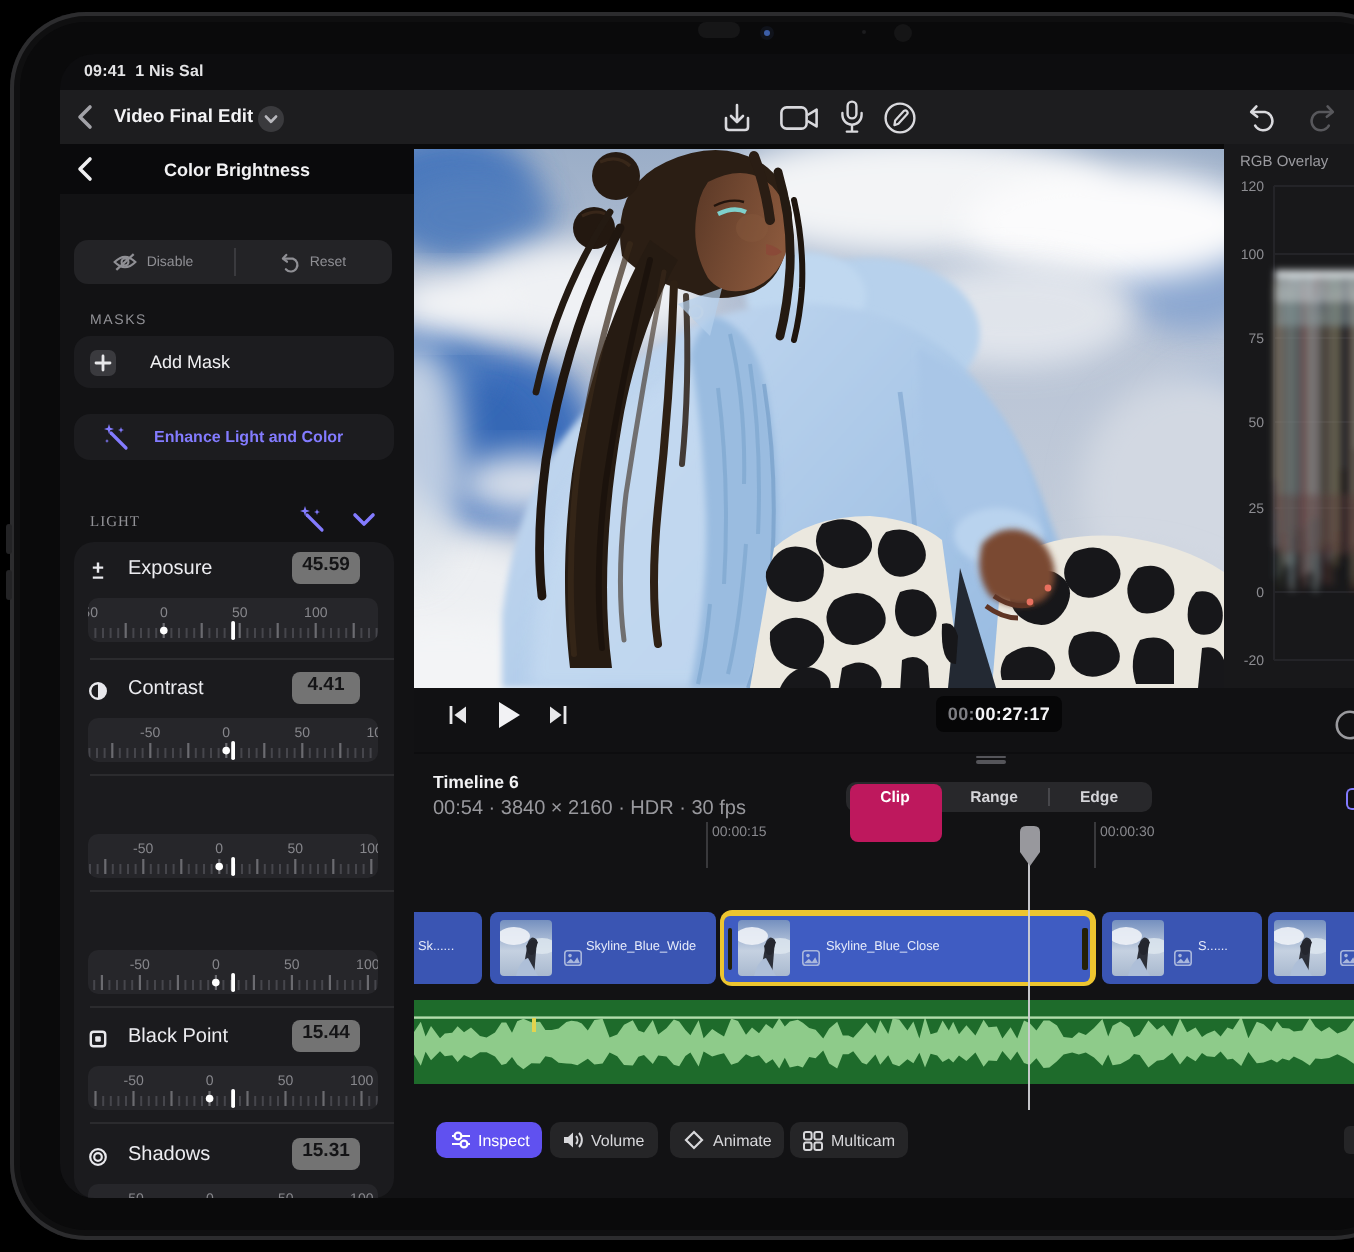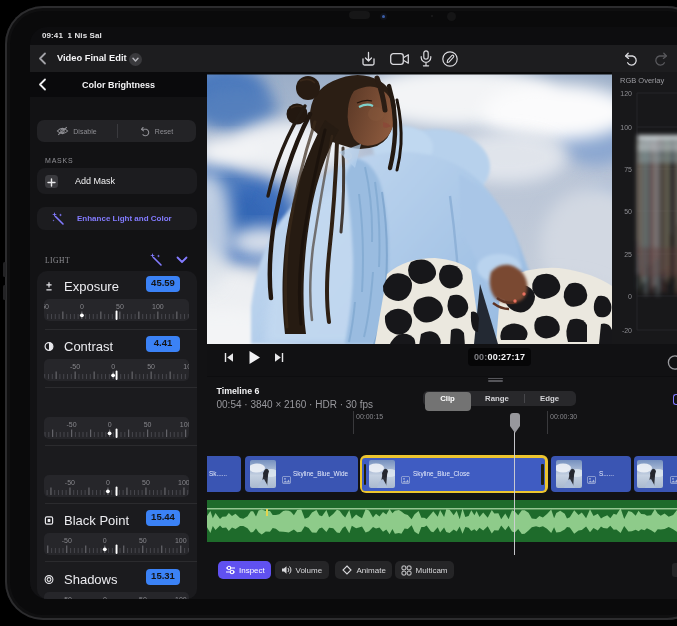--- a/index.html
+++ b/index.html
@@ -20,33 +20,33 @@
 #maskslabel { position:absolute; left:15px; top:85px; font-size:7px; color:#929297; letter-spacing:0.8px; }
 #addmask { position:absolute; left:7px; top:96px; width:160px; height:26px; background:#1c1c1f; border-radius:8px; }
 #addmask .plus { position:absolute; left:8px; top:6.5px; width:13px; height:13px; background:#3a3a3e; border-radius:3.5px; }
 #addmask .txt { position:absolute; left:38px; top:8px; font-size:9px; color:#f0f0f2; }
 #enhance { position:absolute; left:7px; top:135px; width:160px; height:23px; background:#1c1c1f; border-radius:8px; }
 #enhance .txt { position:absolute; left:40px; top:7px; font-size:8px; font-weight:700; color:#837bff; white-space:nowrap; }
 #lightrow { position:absolute; left:15px; top:184px; font-size:7.5px; color:#929297; letter-spacing:0.5px;font-family:Liberation Serif, serif; }
 #scard { position:absolute; left:7px; top:199px; width:160px; height:328px; background:#1b1b1e; border-radius:10px; }
 .srow { position:absolute; left:7px; width:160px; height:18px; }
 .sicon { position:absolute; left:7px; top:3px; }
-.slabel { position:absolute; left:27px; top:4px; font-size:13px; color:#ececf0; }
-.sval { position:absolute; right:17px; top:1px; width:34px; height:16px; background:#3b82f6; border-radius:4px; color:#141416; font-size:9.5px; font-weight:700; text-align:center; line-height:14px; }
+.slabel { position:absolute; left:27px; top:4px; font-size:10px; color:#ececf0; }
+.sval { position:absolute; right:17px; top:1px; width:34px; height:16px; background:#737373; border-radius:4px; color:#141416; font-size:9.5px; font-weight:700; text-align:center; line-height:14px; }
 .sruler { position:absolute; left:14px; width:145px; height:22px; background:#26262a; border-radius:5px; overflow:hidden; }
 .sep { position:absolute; left:15px; width:152px; height:1px; background:#2b2b2e; }
 #video { position:absolute; left:177px; top:45px; width:405px; height:272px; background:#0b0b0c; }
 #scope { position:absolute; left:582px; top:45px; width:98px; height:272px; background:#18181a; }
 #transport { position:absolute; left:177px; top:317px; width:503px; height:31.5px; background:#111113; }
 #tc { position:absolute; left:261px; top:4px; width:63px; height:18px; background:#060607; border-radius:4px; text-align:center; line-height:18px; font-size:9px; font-weight:700; color:#f4f4f6; letter-spacing:0.2px; }
 #timeline { position:absolute; left:177px; top:350px; width:503px; height:222px; background:#121214; }
 #tl-title { position:absolute; left:9.5px; top:9px; font-size:8.8px; font-weight:700; color:#f2f2f4; }
 #tl-sub { position:absolute; left:9.5px; top:21.5px; font-size:10px; color:#98989d; }
 #seg { position:absolute; left:216px; top:14px; width:153px; height:15px; background:#28282b; border-radius:5px; font-size:7.8px; font-weight:700; }
-#seg .on { position:absolute; left:1.5px; top:1px; width:46px; height:19px; background:#737373; border-radius:4px; color:#fff; text-align:center; line-height:13px; }
+#seg .on { position:absolute; left:1.5px; top:1px; width:46px; height:29px; background:#be185d; border-radius:4px; color:#fff; text-align:center; line-height:13px; }
 #seg .off { position:absolute; top:1px; height:13px; color:#d4d4d8; text-align:center; line-height:13px; }
 #seg .segdiv { position:absolute; left:100.5px; top:3px; width:1px; height:9px; background:#47474b; }
 .rlab { position:absolute; top:36px; font-size:7px; color:#88888d; }
 .rtick { position:absolute; top:34px; width:1px; height:23px; background:#39393c; }
 #clips { position:absolute; left:0; top:79px; width:503px; height:36px; }
 .clip { position:absolute; top:0; height:36px; background:#3a55b3; border-radius:4px; overflow:hidden; }
 .clip .nm { position:absolute; top:14px; font-size:6.4px; color:#e6ebfa; white-space:nowrap; }
 .clip .th { position:absolute; left:5px; top:4px; }
 .clip .pi { position:absolute; top:14px; }
 #audio { position:absolute; left:0; top:123px; width:503px; height:42px; background:#1e6b2b; overflow:hidden; }

